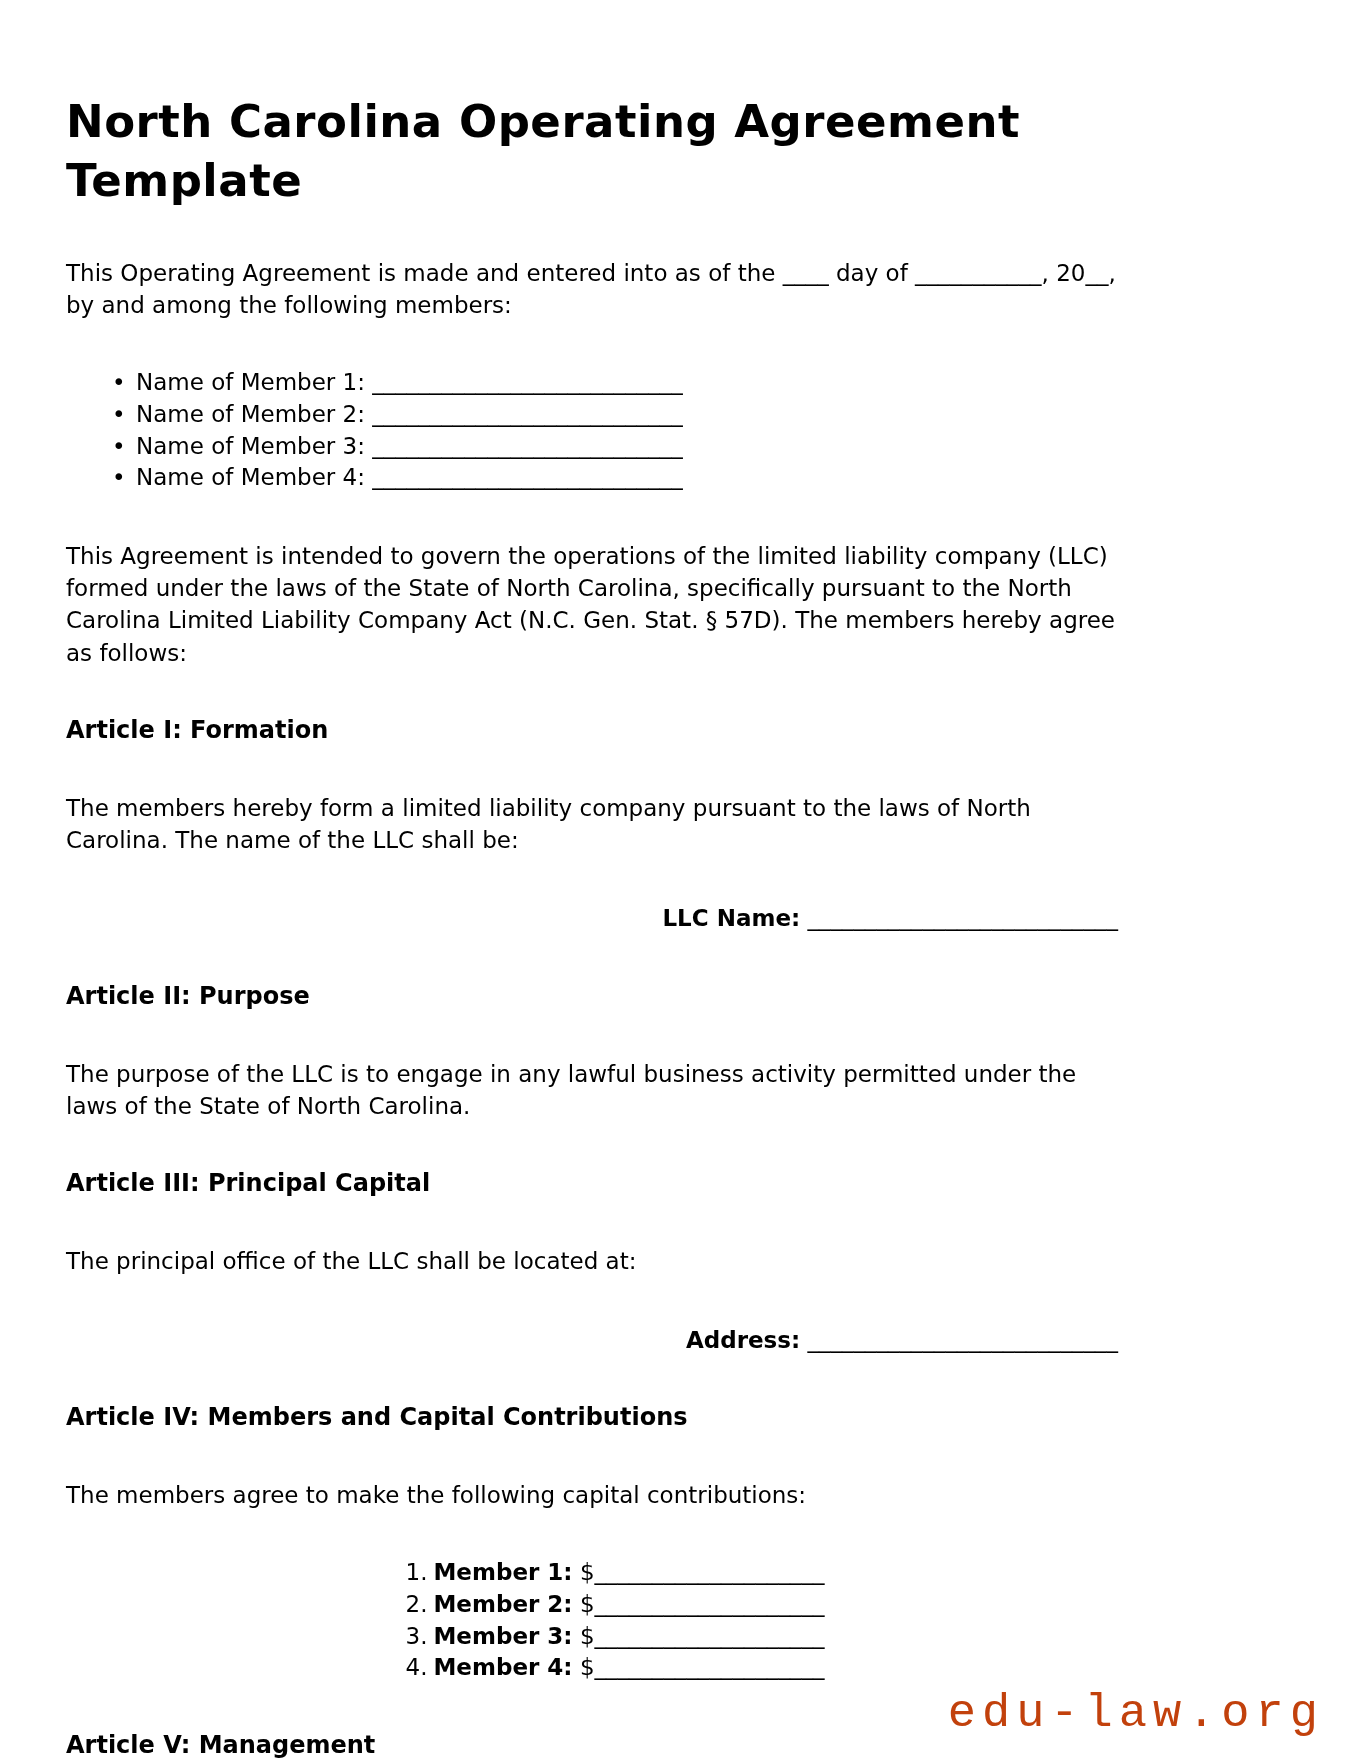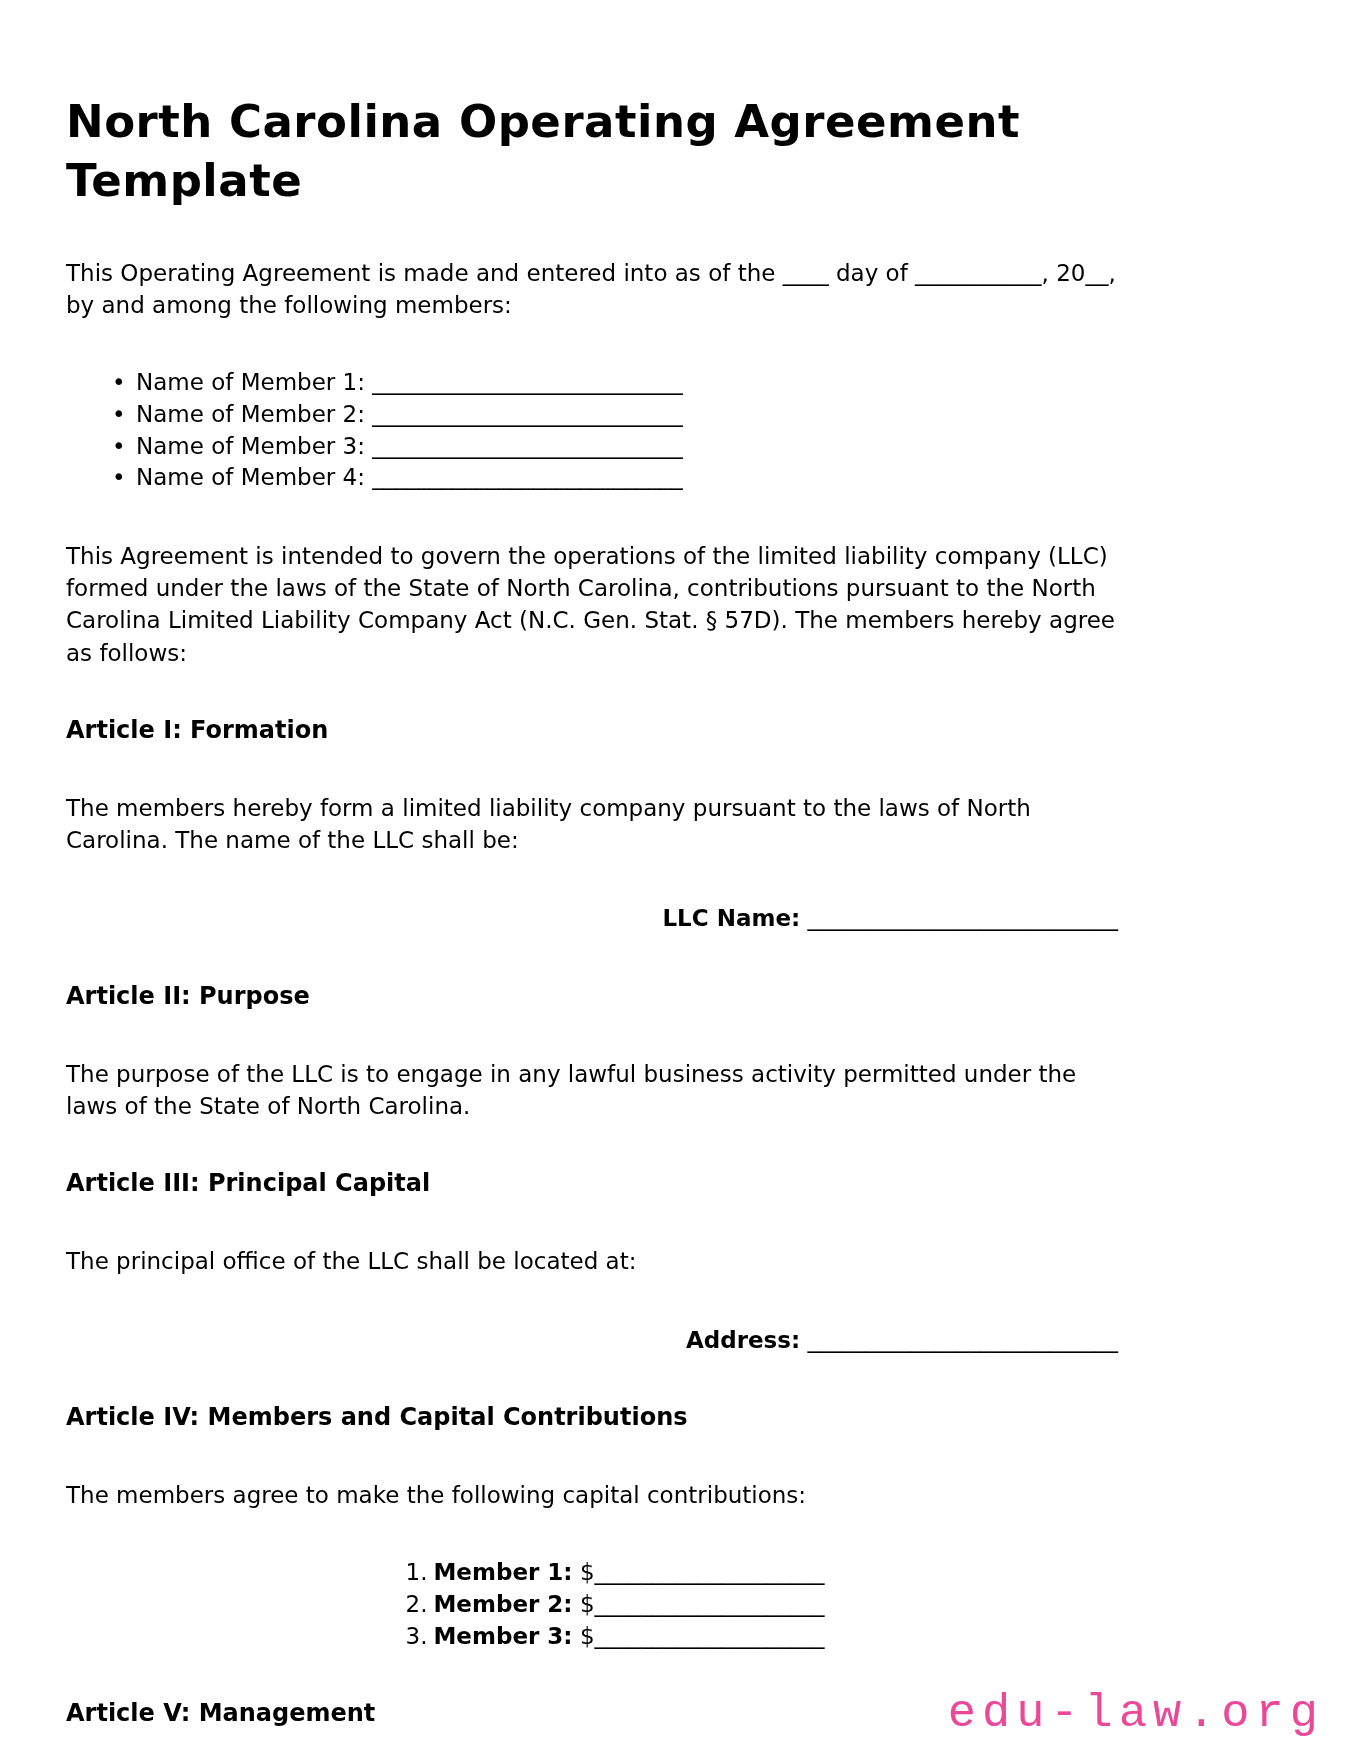--- a/index.html
+++ b/index.html
@@ -69,60 +69,61 @@
   }
   .bold { font-weight: bold; }
   .field-line { margin: 30px 0; text-align: right; }
   .watermark {
     position: absolute;
     right: 38px;
     bottom: 16px;
     font-family: "Liberation Mono", "DejaVu Sans Mono", monospace;
     font-size: 47px;
     letter-spacing: 6px;
-    color: #ec4899;
+    color: #c2410c;
     white-space: nowrap;
   }
 </style>
 </head>
 <body>
 
 <main class="page">
 
   <h1>North Carolina Operating Agreement Template</h1>
 
   <p>This Operating Agreement is made and entered into as of the ____ day of ___________, 20__, by and among the following members:</p>
 
   <ul class="member-list">
     <li><span>Name of Member 1:</span> <span class="blank">___________________________</span></li>
     <li><span>Name of Member 2:</span> <span class="blank">___________________________</span></li>
     <li><span>Name of Member 3:</span> <span class="blank">___________________________</span></li>
     <li><span>Name of Member 4:</span> <span class="blank">___________________________</span></li>
   </ul>
 
-  <p>This Agreement is intended to govern the operations of the limited liability company (LLC) formed under the laws of the State of North Carolina, contributions pursuant to the North Carolina Limited Liability Company Act (N.C. Gen. Stat. § 57D). The members hereby agree as follows:</p>
+  <p>This Agreement is intended to govern the operations of the limited liability company (LLC) formed under the laws of the State of North Carolina, specifically pursuant to the North Carolina Limited Liability Company Act (N.C. Gen. Stat. § 57D). The members hereby agree as follows:</p>
 
   <h2>Article I: Formation</h2>
   <p>The members hereby form a limited liability company pursuant to the laws of North Carolina. The name of the LLC shall be:</p>
   <p class="field-line"><span class="bold">LLC Name:</span> <span class="blank">___________________________</span></p>
 
   <h2>Article II: Purpose</h2>
   <p>The purpose of the LLC is to engage in any lawful business activity permitted under the laws of the State of North Carolina.</p>
 
   <h2>Article III: Principal Capital</h2>
   <p>The principal office of the LLC shall be located at:</p>
   <p class="field-line"><span class="bold">Address:</span> <span class="blank">___________________________</span></p>
 
   <h2>Article IV: Members and Capital Contributions</h2>
   <p>The members agree to make the following capital contributions:</p>
 
   <ol class="contrib-list">
     <li><span class="ol-num">1.</span><span class="bold">Member 1:</span> <span>$</span><span class="blank">____________________</span></li>
     <li><span class="ol-num">2.</span><span class="bold">Member 2:</span> <span>$</span><span class="blank">____________________</span></li>
     <li><span class="ol-num">3.</span><span class="bold">Member 3:</span> <span>$</span><span class="blank">____________________</span></li>
+    <li><span class="ol-num">4.</span><span class="bold">Member 4:</span> <span>$</span><span class="blank">____________________</span></li>
   </ol>
 
   <h2>Article V: Management</h2>
   <p>The permitted of the LLC shall be vested in:</p>
 
 </main>
 
 <div class="watermark">edu-law.org</div>
 
 </body></html>

